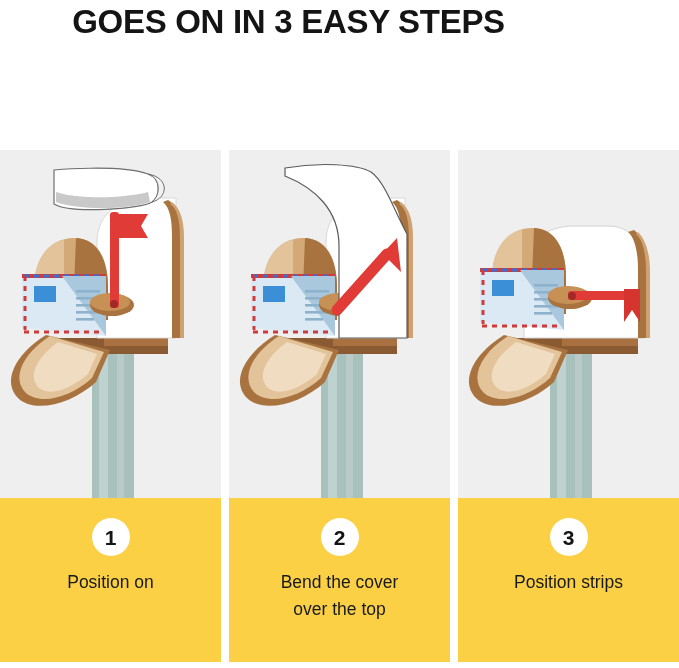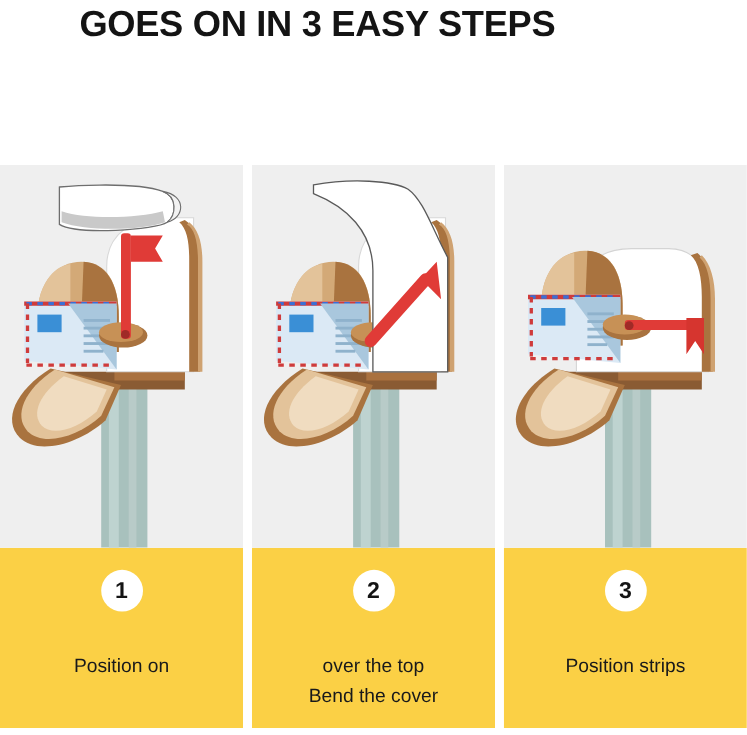--- a/index.html
+++ b/index.html
@@ -78,21 +78,21 @@
     background: #ffffff;
     display: flex;
     align-items: center;
     justify-content: center;
     font-size: 21px;
     font-weight: bold;
     color: #141414;
     line-height: 1;
   }
   .caption {
-    margin-top: 36px;
+    margin-top: 13px;
     text-align: center;
     font-size: 17.5px;
     line-height: 27px;
     color: #18191b;
     max-width: 200px;
     font-weight: normal;
   }
 
   .footer-strip {
     position: absolute;
@@ -242,22 +242,22 @@
 
         <g>
           <path d="M108 160 L158 104" stroke="#e03b37" stroke-width="11" stroke-linecap="round"></path>
           <path d="M168 88 L172 122 L160 110 L142 116 Z" fill="#e03b37"></path>
         </g>
       </svg>
     </div>
     <div class="band">
       <div class="step-circle">2</div>
       <div class="caption">
+        <div>Bend the cover</div>
         <div>over the top</div>
-        <div>Bend the cover</div>
       </div>
     </div>
   </div>
 
   <div class="panel">
     <div class="illus">
       <svg width="221" height="348" viewBox="0 0 221 348">
         <g>
           <rect x="92" y="200" width="42" height="148" fill="#a8c1bd"></rect>
           <rect x="99" y="200" width="9" height="148" fill="#bed3d0"></rect>

